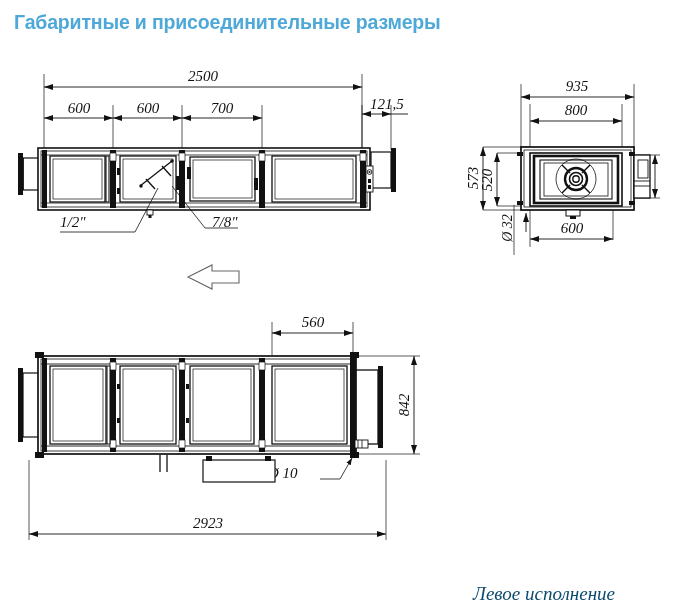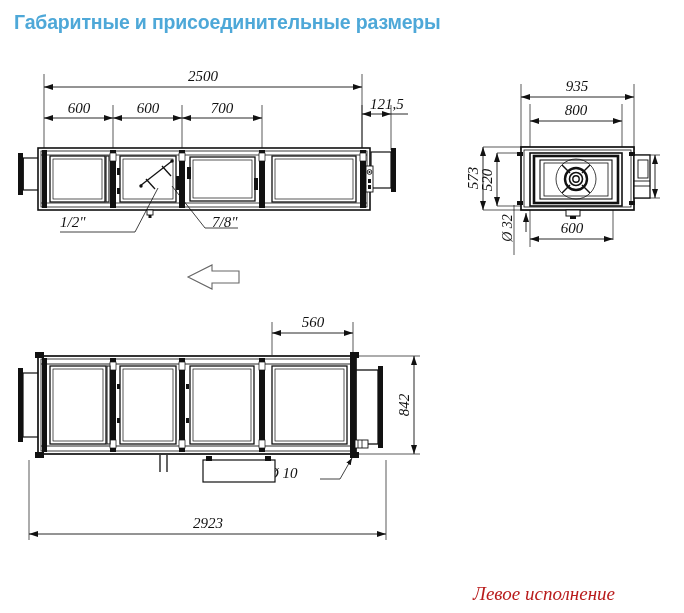--- a/index.html
+++ b/index.html
@@ -45,21 +45,21 @@
     height: 613px;
   }
 
   .footnote {
     position: absolute;
     right: 14px;
     bottom: 8px;
     font-family: "Liberation Serif", "DejaVu Serif", serif;
     font-style: italic;
     font-size: 19px;
-    color: #b91c1c;
+    color: #0c4a6e;
     white-space: nowrap;
     text-align: right;
   }
 
   
   svg text {
     font-family: "Liberation Serif", "DejaVu Serif", serif;
     font-style: italic;
     fill: #111111;
   }

